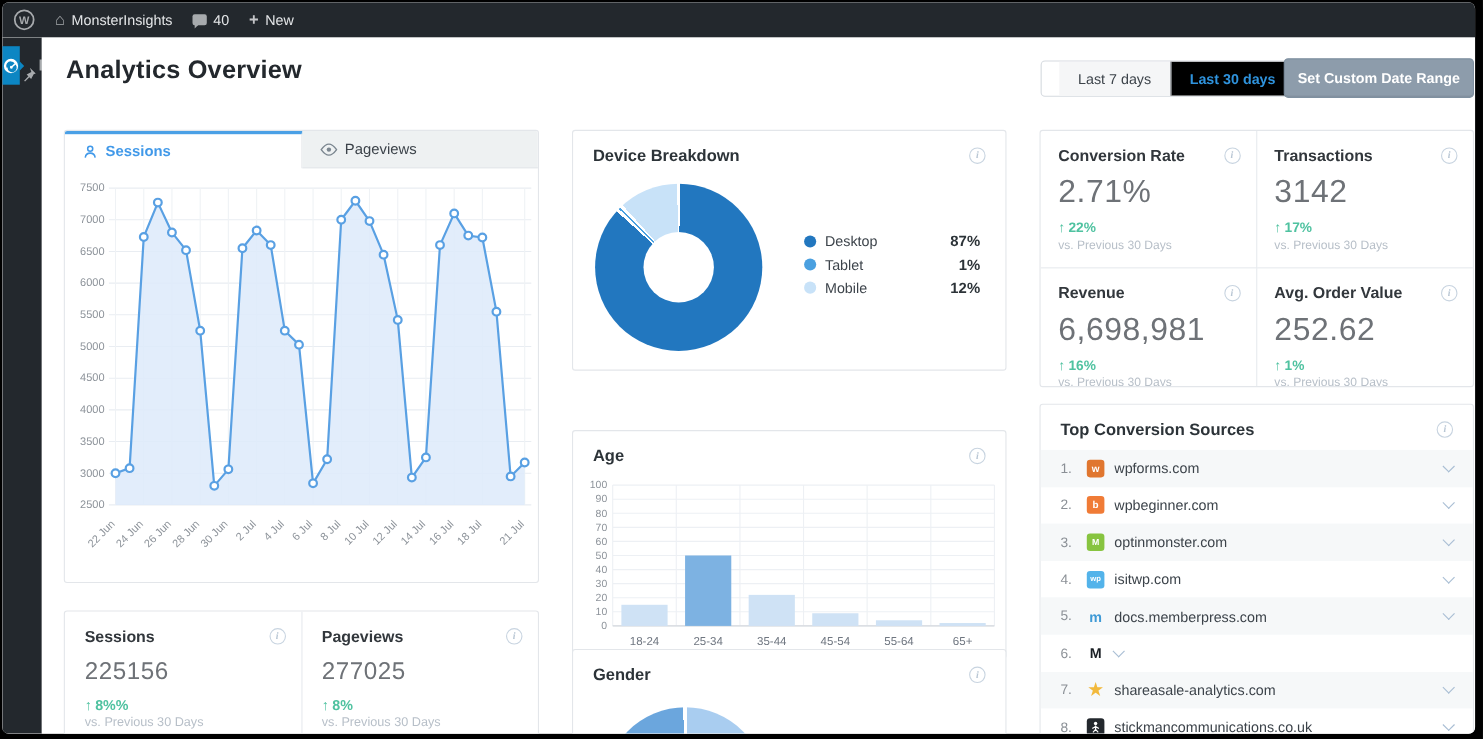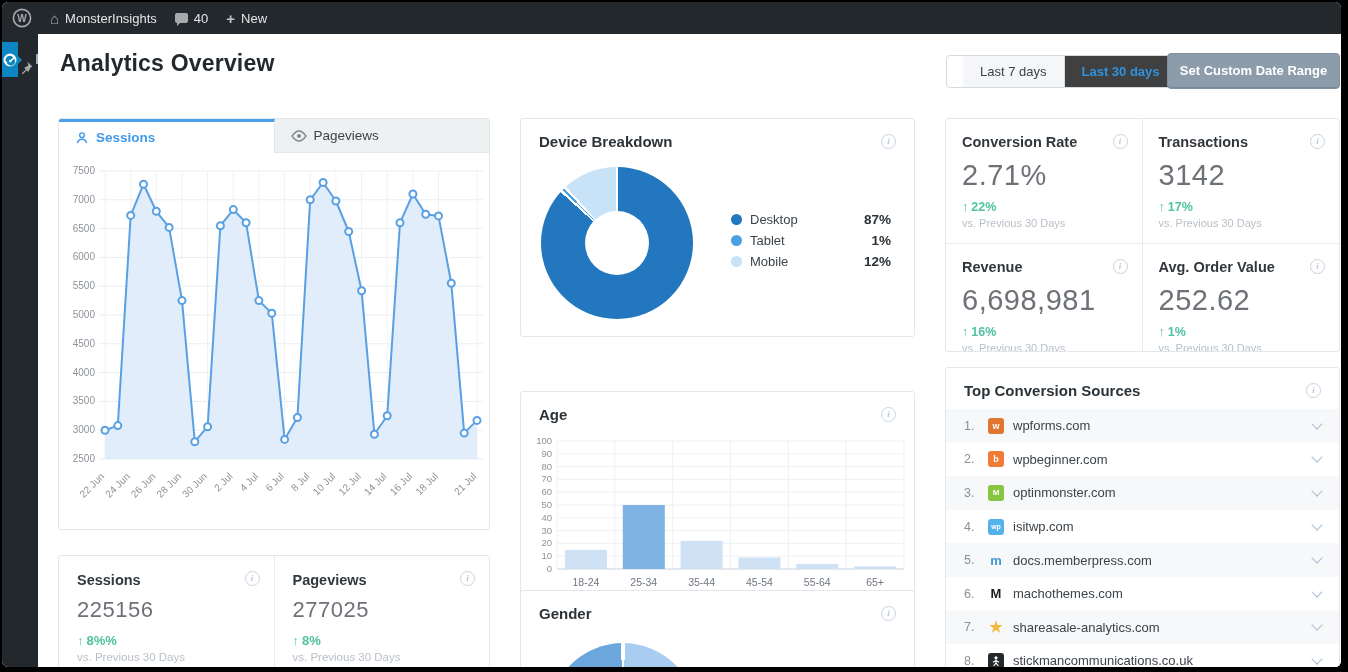--- a/index.html
+++ b/index.html
@@ -27,21 +27,21 @@
   .sb-gap { margin-top:9px; }
   .sb-ta { color:#a7aaad; font-weight:bold; font-style:italic; font-size:11px; letter-spacing:.5px; }
 
   .main { flex:1; background:#fff; position:relative; overflow:hidden; }
 
   .page-title { position:absolute; left:22px; top:16px; font-size:23px; font-weight:700; color:#23282d; letter-spacing:.2px; }
 
   
   .range-seg { position:absolute; left:908px; top:21px; height:33px; display:flex; border:1px solid #d5dadf; border-radius:4px; overflow:hidden; background:#fff;padding-left:16px; }
   .range-btn { padding:0 17px; line-height:31px; font-size:13px; color:#3c434a; background:#f5f6f7; cursor:pointer; white-space:nowrap; }
-  .range-btn.active { background:#404040; color:#2f93dd; font-weight:700; border-left:1px solid #d5dadf; }
+  .range-btn.active { background:#000000; color:#2f93dd; font-weight:700; border-left:1px solid #d5dadf; }
   .custom-range-btn { position:absolute; left:1129px; top:19px; width:173px; height:36px; background:#8d9cab; border:1px solid #7f90a0; border-radius:4px; color:#fff; font-size:13px; font-weight:700; text-align:center; line-height:34px; cursor:pointer; box-shadow:inset 0 -1px 0 rgba(0,0,0,.12); }
 
   
   .panel { position:absolute; background:#fff; border:1px solid #e3e6ea; border-radius:3px; overflow:hidden; }
   .panel-head { display:flex; align-items:center; justify-content:space-between; padding:14px 18px 10px 18px;gap:20px; }
   .panel-title { font-size:15px; font-weight:700; color:#2c3338; }
   .info-icon { width:15px; height:15px; border:1px solid #c8d4e0; border-radius:50%; color:#b8c6d4; font:italic bold 9px/13px "Liberation Serif", serif; text-align:center; flex-shrink:0; }
 
   
   #chart-panel { left:20px; top:84px; width:432px; height:412px; }
@@ -499,21 +499,20 @@
               </div>
               <div class="src-row alt">
                 <span class="src-rank">5.</span>
                 <span class="src-fav" style="color:#3f9ad6;font-size:13px">m</span>
                 <span class="src-domain">docs.memberpress.com</span>
                 <span class="chev"></span>
               </div>
               <div class="src-row">
                 <span class="src-rank">6.</span>
                 <span class="src-fav" style="color:#1a1f24;font-size:13px">M</span>
-                <span class="src-domain">machothemes.com</span>
                 <span class="chev"></span>
               </div>
               <div class="src-row alt">
                 <span class="src-rank">7.</span>
                 <span class="src-fav" style="color:#f2b93c;font-size:15px">★</span>
                 <span class="src-domain">shareasale-analytics.com</span>
                 <span class="chev"></span>
               </div>
               <div class="src-row">
                 <span class="src-rank">8.</span>

